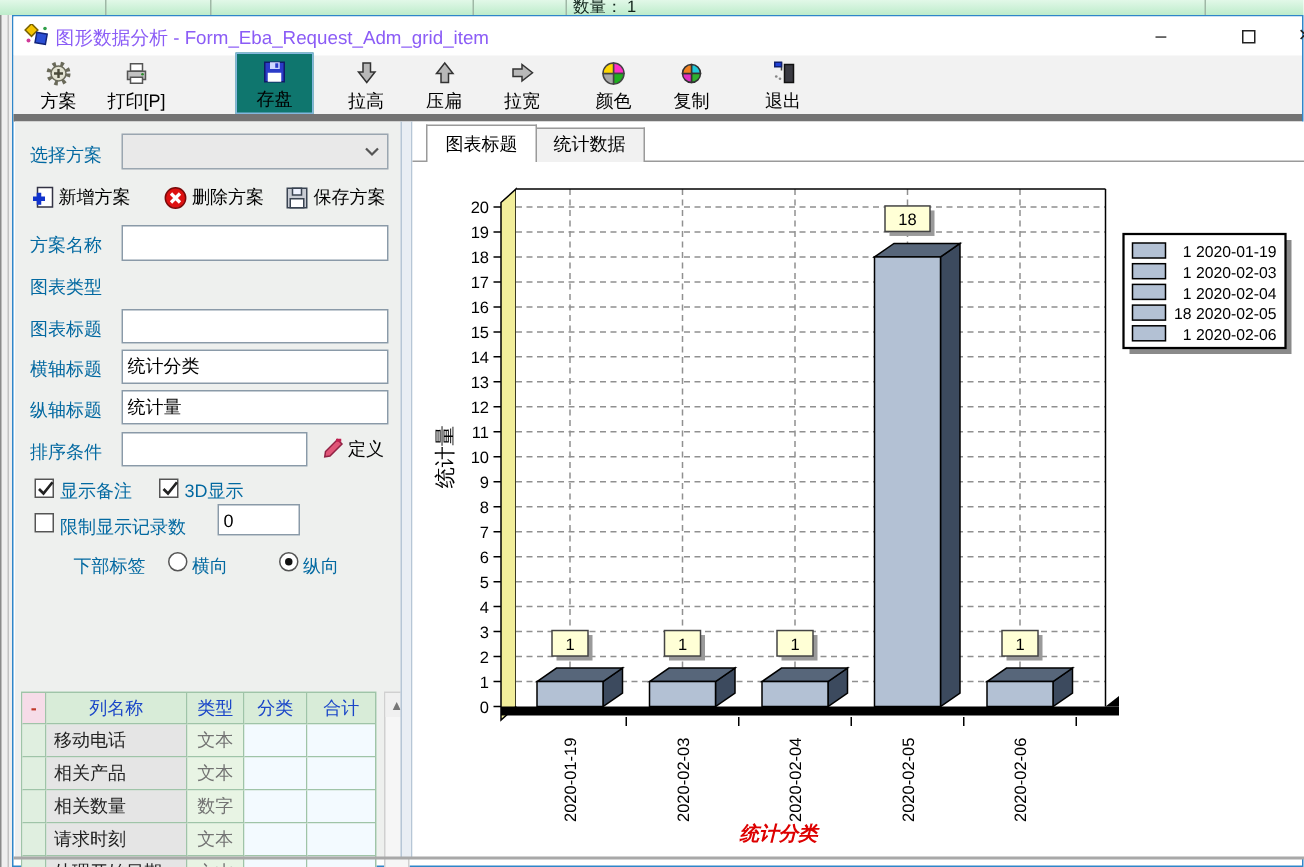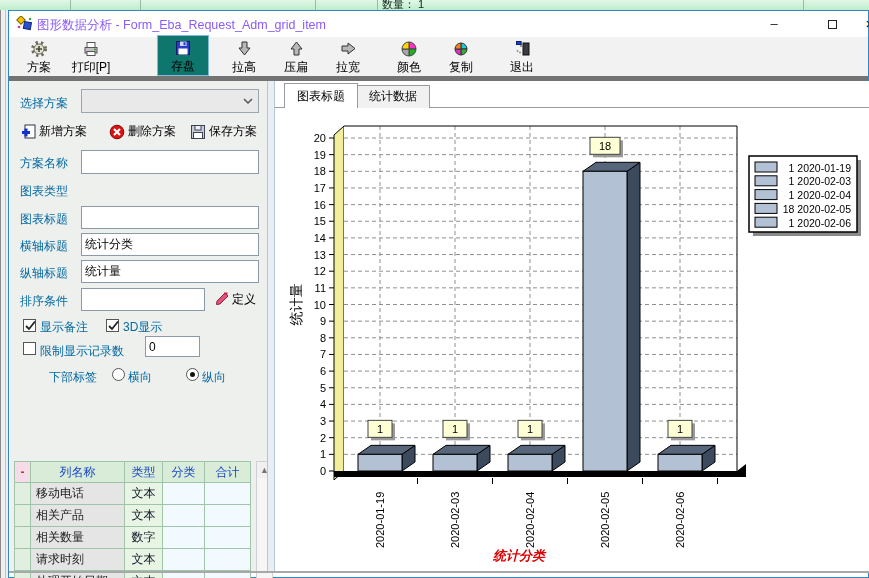--- a/index.html
+++ b/index.html
@@ -62,21 +62,21 @@
 
   
   #field-table { position:absolute; left:4px; top:380px; width:237px;
     border:1px solid #9fc4a8; background:#fff; }
   .trow { display:flex; height:22px; }
   .trow.thead { height:21px; }
   .tc { border-right:1px solid #9fc4a8; border-bottom:1px solid #9fc4a8; font-size:12px;
     display:flex; align-items:center; overflow:hidden; white-space:nowrap; }
   .c0 { width:16px; background:#e0efe0; justify-content:center; }
   .c1 { width:94px; background:#e5e5e5; padding-left:5px; color:#222; }
-  .c2 { width:38px; background:#e8f4e4; justify-content:center; color:#0f172a; }
+  .c2 { width:38px; background:#e8f4e4; justify-content:center; color:#737373; }
   .c3 { width:42px; background:#f3faff; }
   .c4 { width:45px; background:#f3faff; border-right:none; }
   .thead .tc { background:#d8ecd8; color:#1a46c8; justify-content:center; padding-left:0; }
   .thead .hfirst { background:#f6dce8; color:#c0392b; font-weight:bold; }
 
   
   #tscroll { position:absolute; left:246px; top:380px; width:17px; height:188px;
     background:#f6f6f6; border:1px solid #d0d0d0; }
   .sarrow { position:absolute; left:0; width:15px; height:16px; background:#f0f0f0;
     color:#777; font-size:9px; text-align:center; line-height:16px; }

